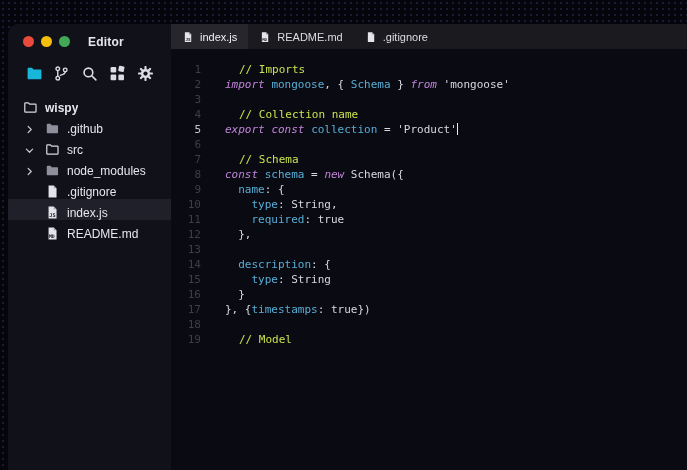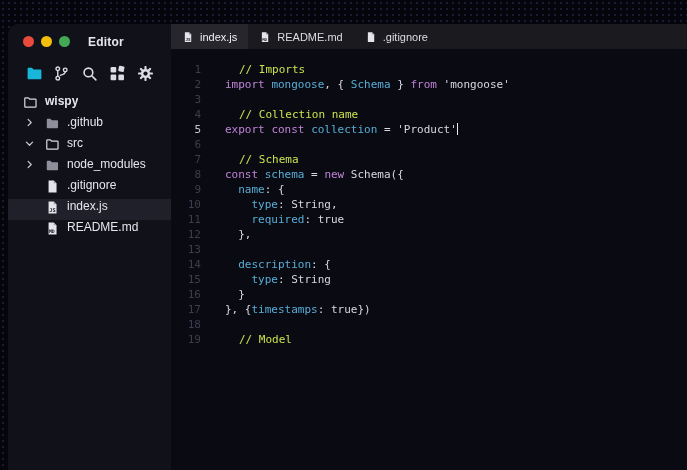--- a/index.html
+++ b/index.html
@@ -21,21 +21,21 @@
   
   .sidebar{width:163px;flex:0 0 163px;background:var(--sidebar);border-radius:10px 0 0 0;display:flex;flex-direction:column;}
   .titlebar{padding:11px 0 0 15px;display:flex;align-items:center;height:24px;}
   .tl{width:11px;height:11px;border-radius:50%;margin-right:7px;display:inline-block;}
   .win-title{color:var(--text);font-size:12px;font-weight:700;margin-left:11px;letter-spacing:.2px;}
   .activity{margin-top:12px;height:26px;display:flex;align-items:center;justify-content:space-between;padding:0 17px;}
   .aicon{width:18px;height:18px;color:#dcdce2;display:inline-flex;align-items:center;justify-content:center;cursor:pointer;}
   .aicon.active{color:var(--accent);}
   .aicon svg{width:17px;height:17px;}
   .tree{margin-top:8px;font-size:12px;color:var(--text);font-weight:500;}
-  .row{height:21px;display:flex;align-items:flex-start;padding-left:16px;cursor:pointer;white-space:nowrap;}
+  .row{height:21px;display:flex;align-items:flex-end;padding-left:16px;cursor:pointer;white-space:nowrap;}
   .row.root{padding-left:14px;font-weight:600;}
   .row.selected{background:var(--selection);}
   .chev{width:20px;height:14px;display:inline-flex;align-items:center;color:#c9c9d2;flex:0 0 20px;}
   .chev svg{width:11px;height:11px;}
   .ficon{width:16px;height:16px;margin-right:7px;display:inline-flex;align-items:center;justify-content:center;color:#8f8f9b;flex:0 0 16px;}
   .row.root .ficon, .ficon.open{color:#d9d9e0;}
   .ficon svg{width:15px;height:15px;}
   .tlabel{overflow:hidden;text-overflow:ellipsis;}
   
   .main{flex:1;display:flex;flex-direction:column;min-width:0;}
@@ -43,21 +43,21 @@
   .tab{display:flex;align-items:center;padding:0 11px;font-size:11px;color:#dddde4;cursor:pointer;}
   .tab.active{background:var(--tab-active);color:#f0f0f5;}
   .tab .ticon{width:12px;height:12px;margin-right:6px;display:inline-flex;}
   .tab .ticon svg{width:12px;height:12px;}
   .code{flex:1;background:var(--editor-bg);padding-top:13px;font-family:"DejaVu Sans Mono",monospace;font-size:11px;line-height:15px;overflow:hidden;cursor:text;}
   .line{height:15px;display:flex;}
   .ln{width:30px;flex:0 0 30px;text-align:right;color:var(--line-number);user-select:none;}
   .line.active .ln{color:var(--line-number-active);}
   .lc{padding-left:24px;white-space:pre;color:var(--syntax-text);}
   .tk-cm{color:var(--syntax-comment);margin-left:14px;}
-  .tk-kw{color:var(--syntax-keyword);}
+  .tk-kw{color:var(--syntax-keyword);font-style:italic;}
   .tk-id{color:var(--syntax-identifier);}
   .tk-pl,.tk-str{color:var(--syntax-text);}
   .cursor{display:inline-block;width:1.5px;height:12px;background:#eaeaf2;vertical-align:-2px;}
   .statusbar{height:15px;background:var(--statusbar);display:flex;align-items:center;gap:15px;font-size:10px;color:var(--muted);}
   .sitem{white-space:nowrap;cursor:pointer;}
   .sitem:last-child{margin-right:-18px;}
 </style>
 </head>
 <body>
 

